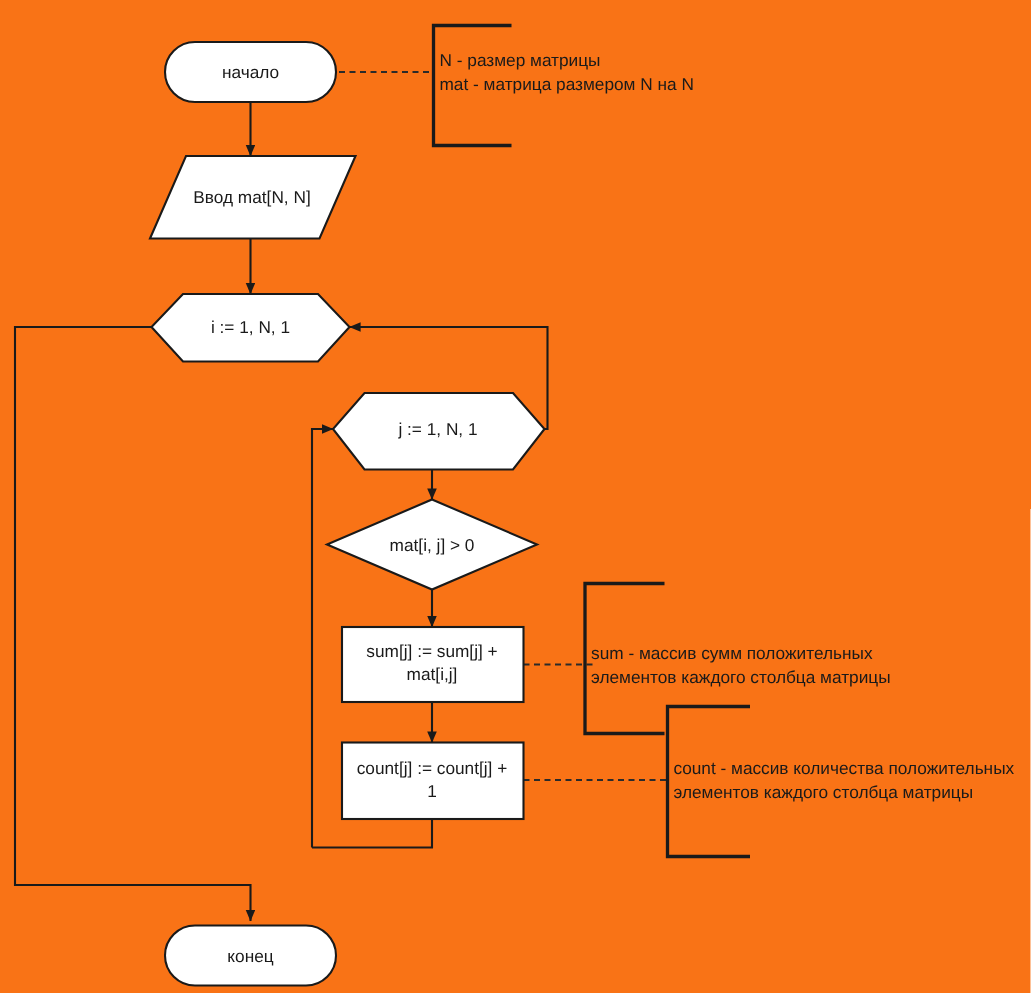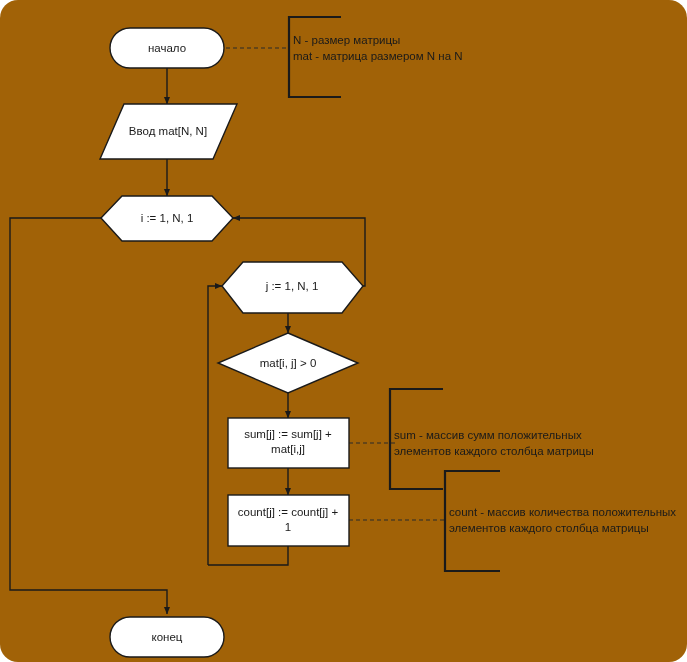--- a/index.html
+++ b/index.html
@@ -10,22 +10,21 @@
   body {
     width: 687px;
     height: 662px;
     font-family: "Liberation Sans", sans-serif;
     overflow: hidden;
   }
   #flowchart-root {
     position: relative;
     width: 687px;
     height: 662px;
-    background: #a16207;
-    border-radius: 18px;
+    background: #f97316;
   }
   svg.chart-canvas {
     display: block;
     width: 687px;
     height: 662px;
   }
   .shape-stroke {
     fill: #ffffff;
     stroke: #1a1a1a;
     stroke-width: 1.4;

